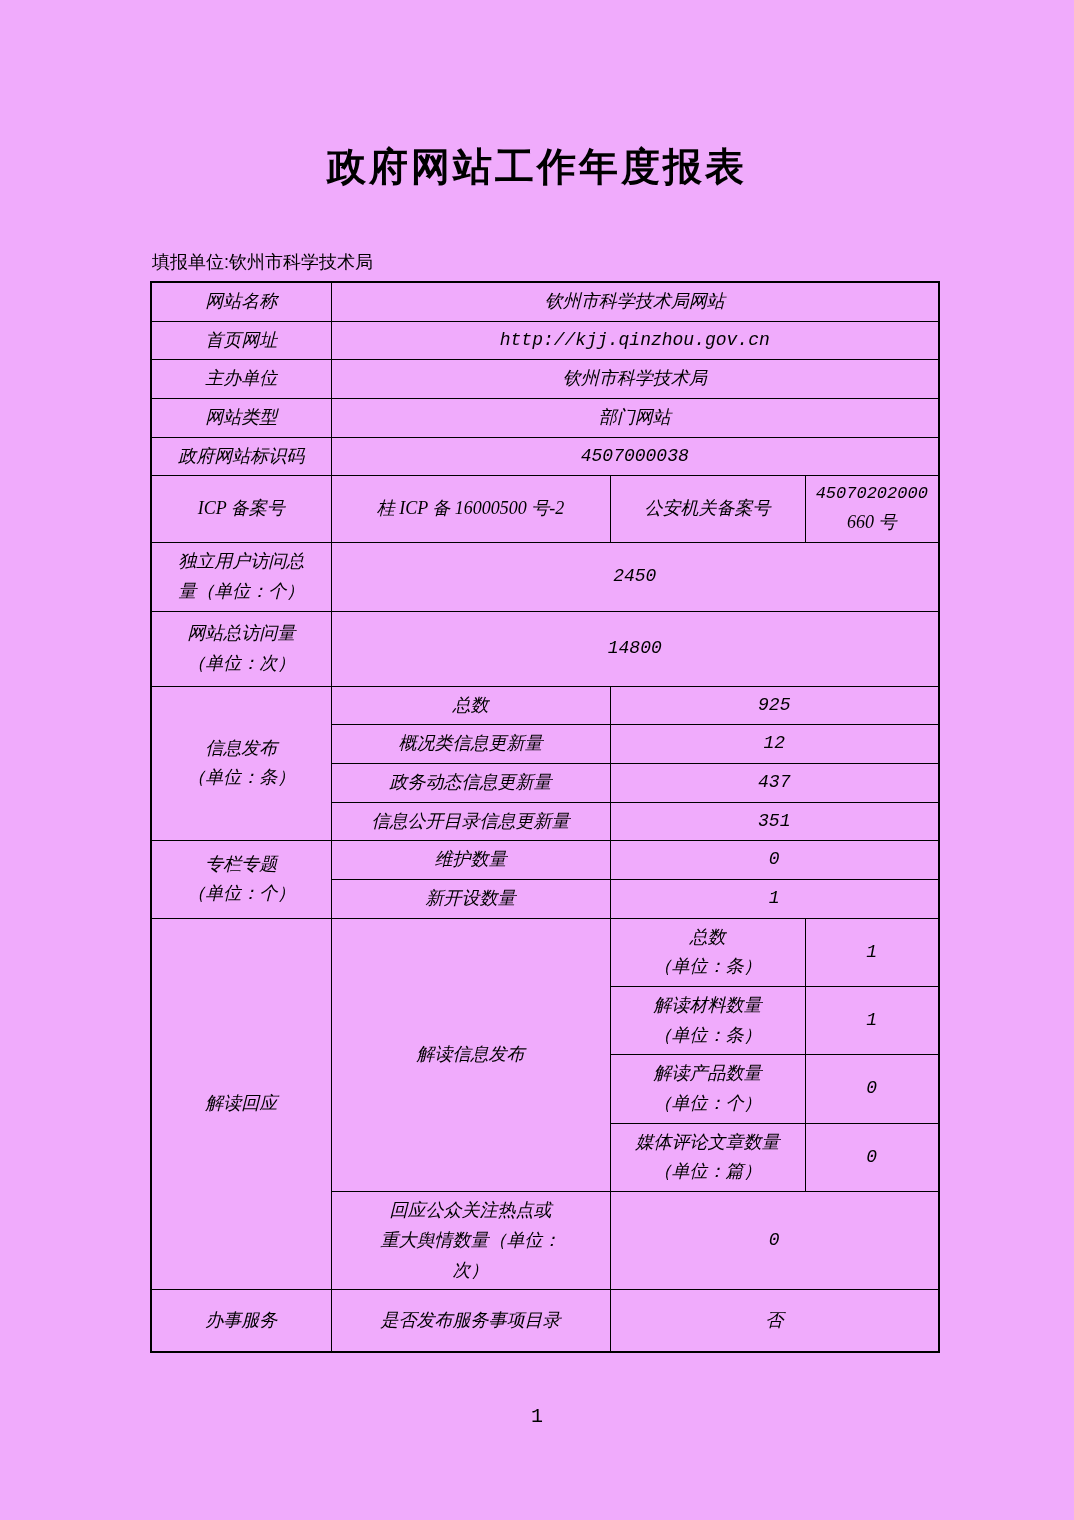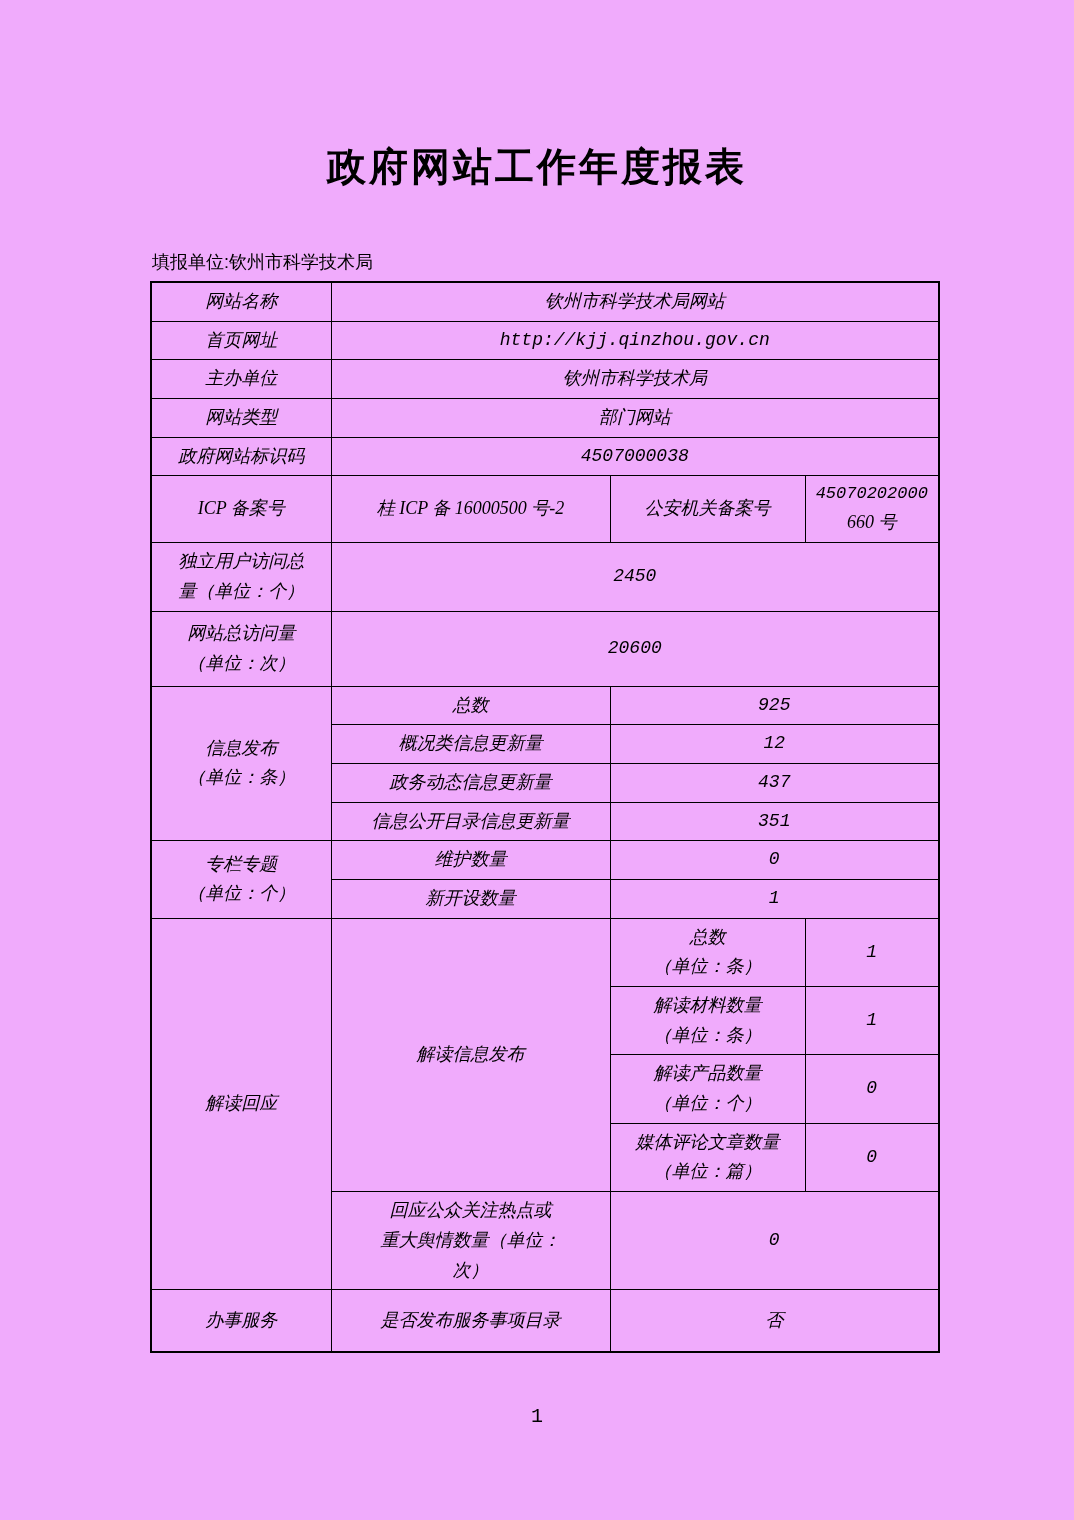--- a/index.html
+++ b/index.html
@@ -104,21 +104,21 @@
         <span class="line">量（单位：个）</span>
       </td>
       <td colspan="3" class="ascii">2450</td>
     </tr>
 
     <tr class="h75">
       <td>
         <span class="line">网站总访问量</span>
         <span class="line">（单位：次）</span>
       </td>
-      <td colspan="3" class="ascii">20600</td>
+      <td colspan="3" class="ascii">14800</td>
     </tr>
 
     <tr class="h38">
       <td rowspan="4">
         <span class="line">信息发布</span>
         <span class="line">（单位：条）</span>
       </td>
       <td>总数</td>
       <td colspan="2" class="ascii">925</td>
     </tr>

